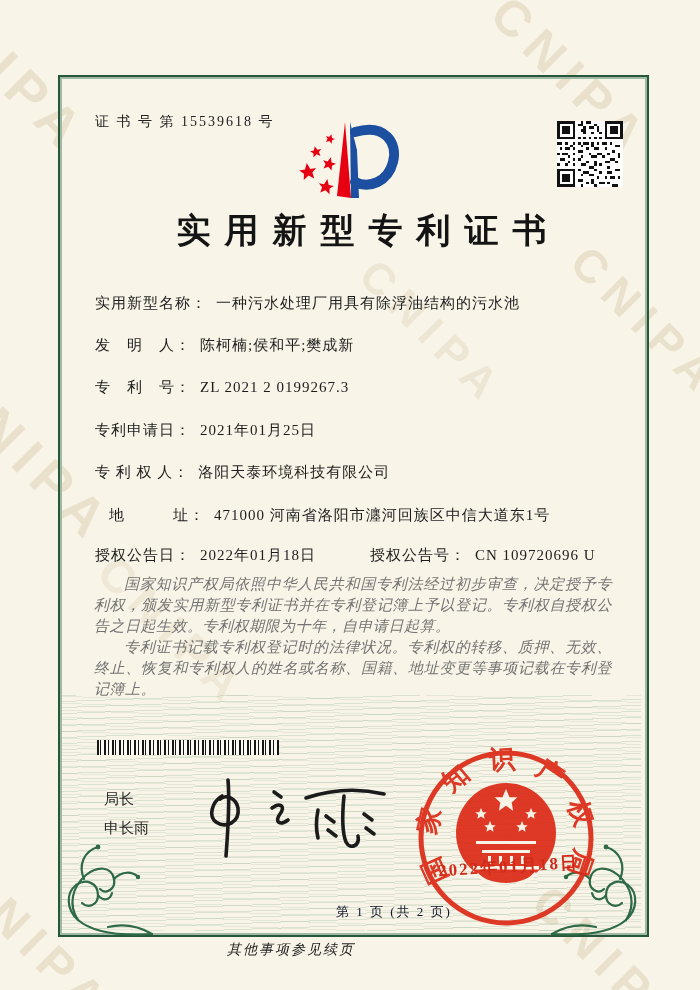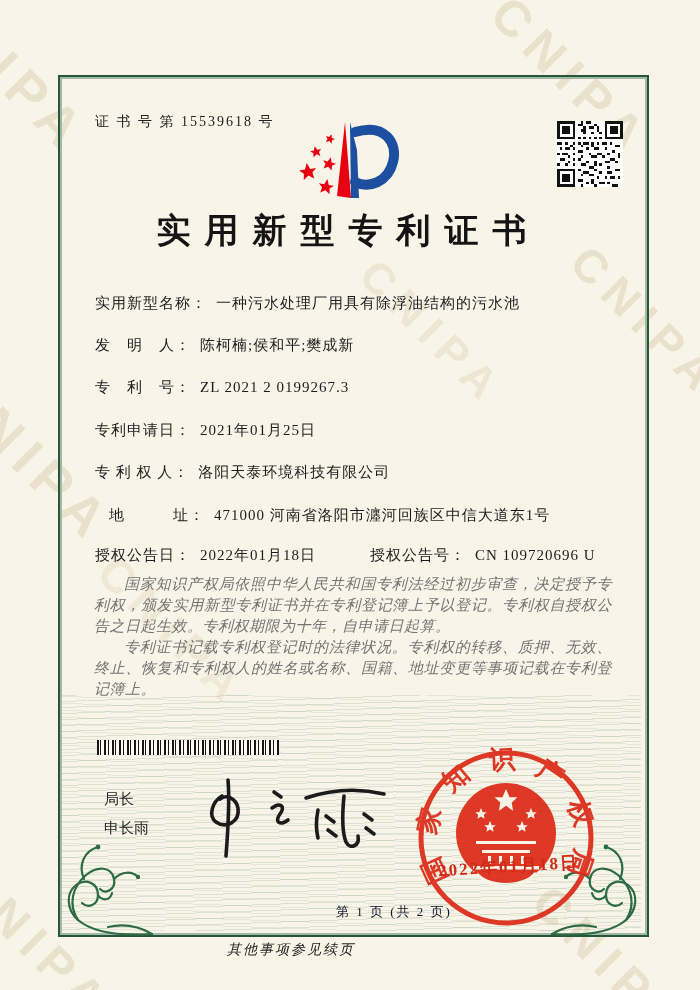--- a/index.html
+++ b/index.html
@@ -22,21 +22,21 @@
         repeating-linear-gradient(182deg, rgba(118,158,124,.15) 0 1px, transparent 1px 7px);}
   .flourish{position:absolute;width:110px;height:105px;}
   .flourish.left{left:48px;top:835px;}
   .flourish.right{left:546px;top:835px;transform:scaleX(-1);}
 
   .certno{position:absolute;left:95px;top:113px;font-size:14px;letter-spacing:2px;color:#222;text-align:right;}
 
   .logo{position:absolute;left:293px;top:110px;}
   .qr{position:absolute;left:557px;top:121px;}
 
-  .title{position:absolute;left:48px;top:208px;width:587px;text-align:center;
+  .title{position:absolute;left:68px;top:208px;width:587px;text-align:center;
          font-size:34px;font-weight:700;letter-spacing:14px;padding-left:14px;
          box-sizing:border-box;color:#141414;}
 
   .row{position:absolute;left:95px;width:525px;font-size:15px;color:#1d1d1d;
        letter-spacing:1px;white-space:nowrap;}
   .row .val{margin-left:9px;}
   .row .g2{position:absolute;left:275px;top:0;}
   .r0{top:294px;} .r1{top:336px;} .r2{top:378px;} .r3{top:421px;}
   .r4{top:463px;} .r5{top:506px;margin-left:14px;} .r6{top:546px;}
 

